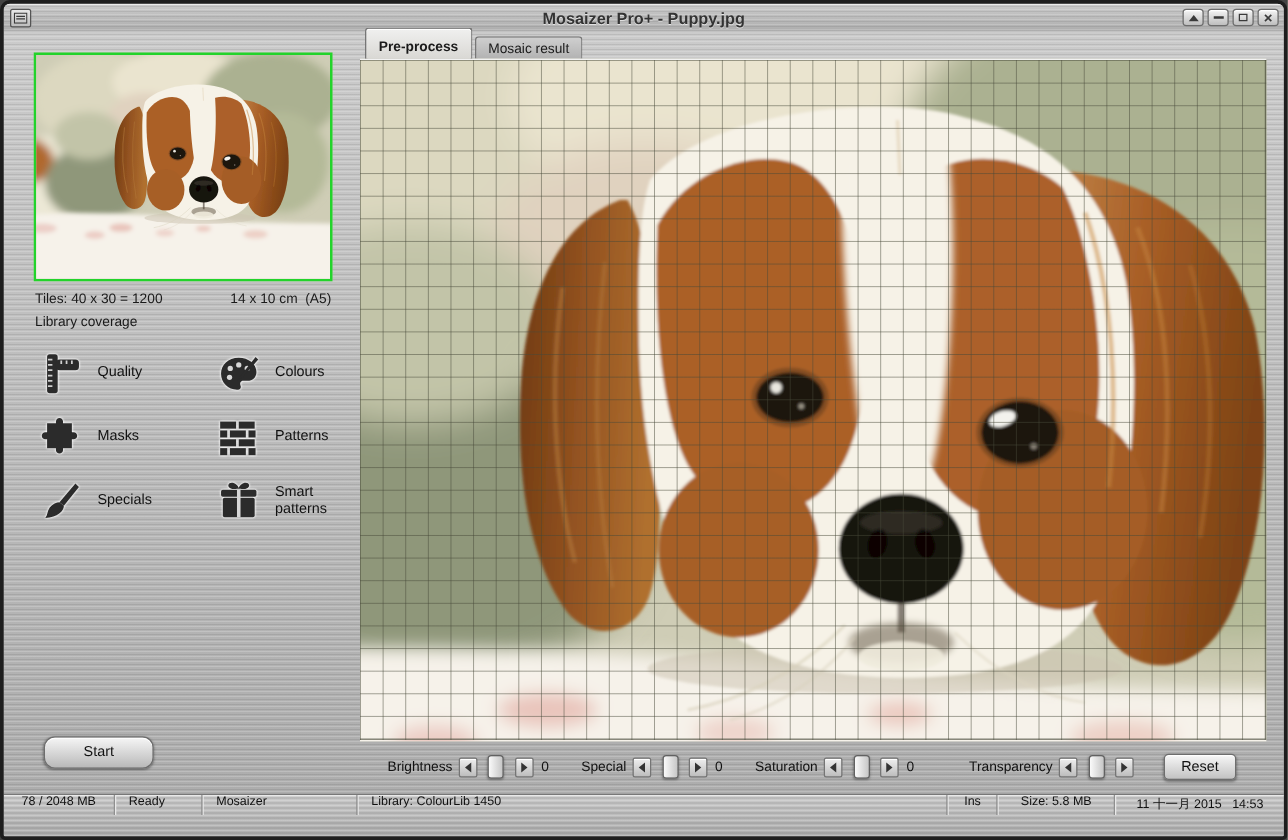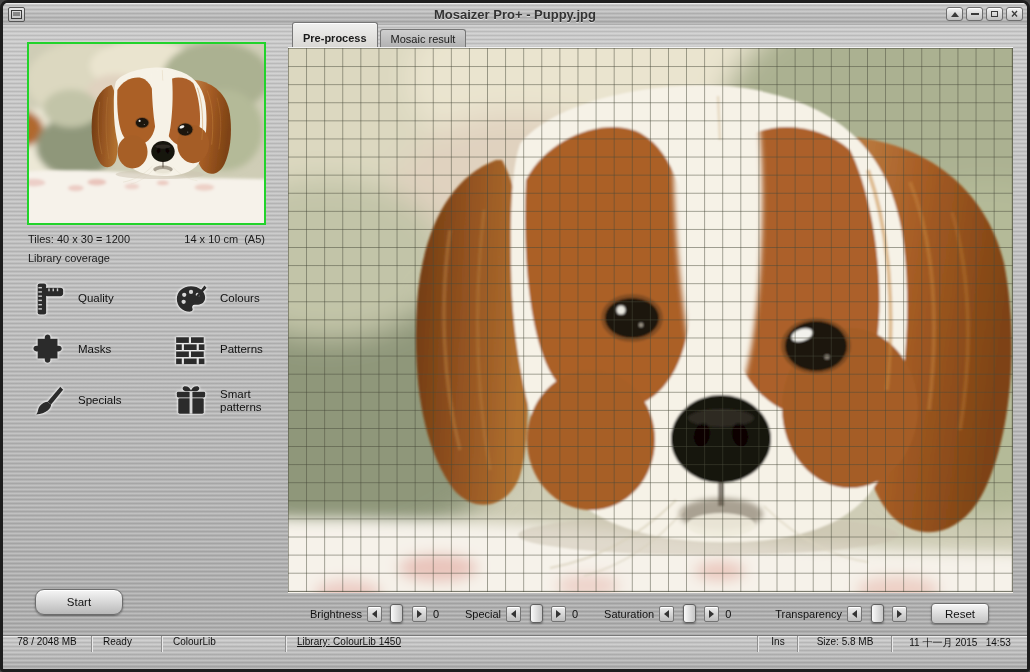--- a/index.html
+++ b/index.html
@@ -83,21 +83,21 @@
     background:linear-gradient(#f7f7f7,#c2c2c2);font-size:11.5px;color:#111;font-family:inherit;
     box-shadow:inset 0 1px 0 #fff,0 1px 2px rgba(0,0,0,.35);}
   
   .statusbar{height:34px;flex:none;display:flex;align-items:flex-start;border-top:1px solid #787878;
     box-shadow:inset 0 1px 0 #e9e9e9;font-size:10px;color:#111;}
   .sb{white-space:pre;}
   .sb-sep{width:0;height:16px;border-left:1px solid #8f8f8f;border-right:1px solid #e9e9e9;}
   .sb-mem{width:88px;text-align:center;}
   .sb-ready{width:68px;padding-left:10px;}
   .sb-pos{width:122px;padding-left:10px;}
-  .sb-lib{flex:1;padding-left:10px;text-decoration:underline;}
+  .sb-lib{flex:1;padding-left:10px;}
   .sb-ins{width:38px;text-align:center;}
   .sb-size{width:92px;text-align:center;}
   .sb-date{width:134px;text-align:center;}
 </style>
 </head>
 <body>
 
 <svg width="0" height="0" style="position:absolute" aria-hidden="true">
   <defs>
     <filter id="b18" x="-40%" y="-40%" width="180%" height="180%">
@@ -369,21 +369,21 @@
         <button class="reset-btn">Reset</button>
       </div>
     </div>
   </div>
 
   <div class="statusbar metal">
     <span class="sb sb-mem">78 / 2048 MB</span>
     <span class="sb-sep"></span>
     <span class="sb sb-ready">Ready</span>
     <span class="sb-sep"></span>
-    <span class="sb sb-pos">ColourLib</span>
+    <span class="sb sb-pos">Mosaizer</span>
     <span class="sb-sep"></span>
     <span class="sb sb-lib">Library: ColourLib 1450</span>
     <span class="sb-sep"></span>
     <span class="sb sb-ins">Ins</span>
     <span class="sb-sep"></span>
     <span class="sb sb-size">Size: 5.8 MB</span>
     <span class="sb-sep"></span>
     <span class="sb sb-date">11 十一月 2015   14:53</span>
   </div>
 </div>

